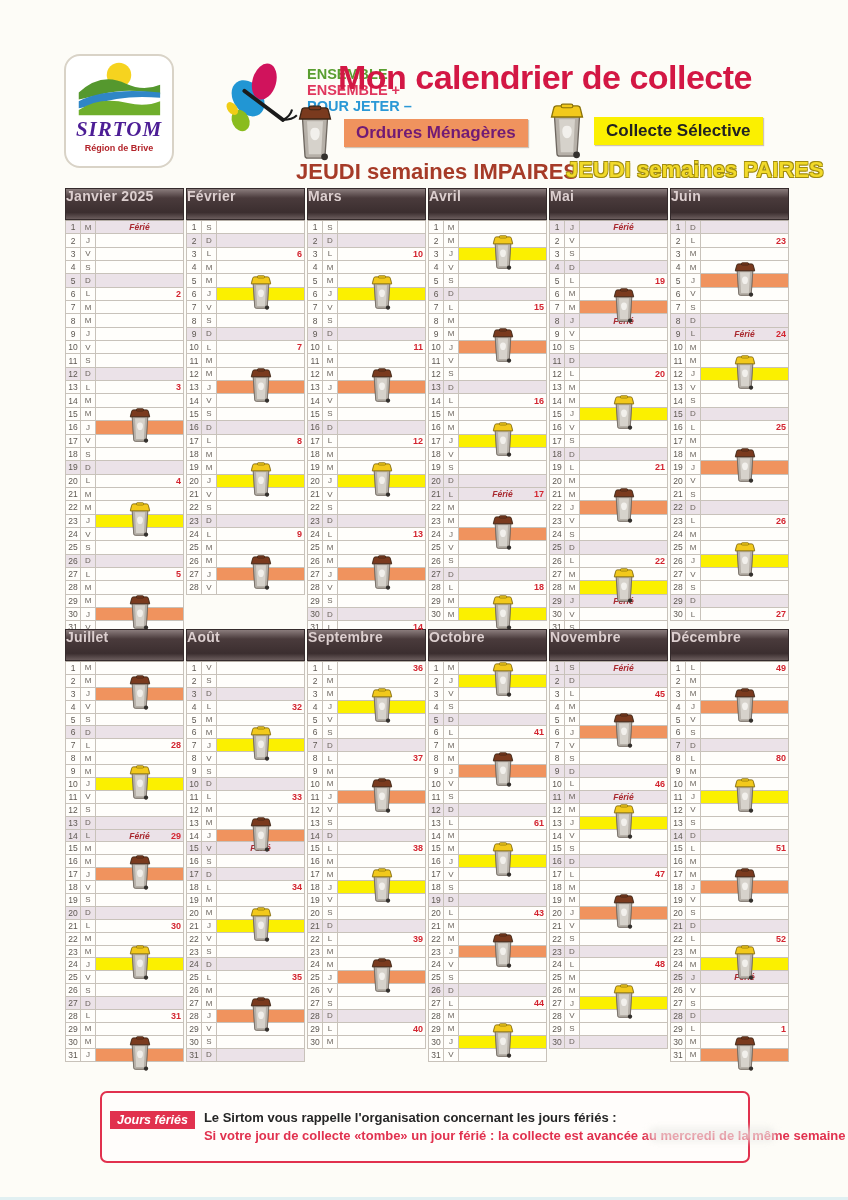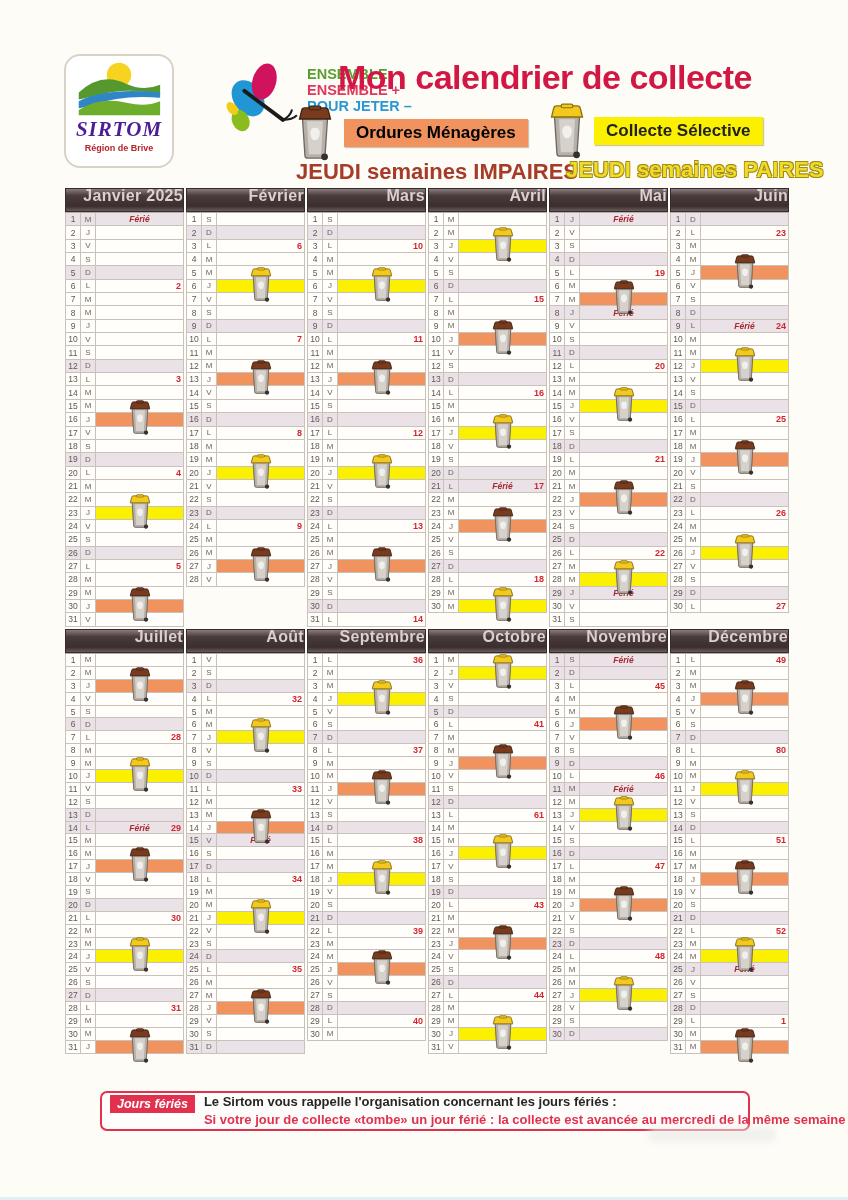--- a/index.html
+++ b/index.html
@@ -21,34 +21,34 @@
 
   .title{position:absolute;left:330px;top:58px;width:430px;margin:0;text-align:center;
     font-size:34px;font-weight:bold;color:#d31744;letter-spacing:-0.5px;}
 
   .legend-bin{position:absolute;width:42px;height:56px;}
   .legend-bin svg{width:100%;height:100%;}
   .bin-om-legend{left:294px;top:105px;}
   .bin-cs-legend{left:546px;top:103px;}
   .legend-label{position:absolute;font-size:17px;font-weight:bold;padding:4px 12px;white-space:nowrap;
     box-shadow:1px 1px 1px rgba(120,90,60,.35);}
-  .label-om{left:344px;top:119px;background:var(--om,#ef8e67);color:#000000;}
+  .label-om{left:344px;top:119px;background:var(--om,#ef8e67);color:#701a75;}
   .label-cs{left:594px;top:117px;background:var(--cs,#fbf000);color:#222;}
 
   .sched{position:absolute;font-size:22px;font-weight:bold;text-align:right;white-space:nowrap;}
   .sched-om{left:296px;top:159px;width:240px;color:#a63b28;}
   .sched-cs{left:566px;top:157px;width:232px;color:#f2da2a;
     text-shadow:0.8px 0.8px 0 #a08c10,-0.8px 0.8px 0 #a08c10,0.8px -0.8px 0 #a08c10,-0.8px -0.8px 0 #a08c10;}
 
   
   .cal-block{position:absolute;left:65px;width:724px;display:flex;gap:2px;}
   #block1{top:188px;} #block2{top:629px;}
   #block1 .drow{height:13.35px;} #block2 .drow{height:12.9px;}
   .month{flex:1;min-width:0;display:flex;flex-direction:column;}
-  .mh{height:24px;line-height:14px;text-align:right;font-size:16px;font-weight:bold;color:#dccfcf;
+  .mh{height:32px;line-height:14px;text-align:left;font-size:14px;font-weight:bold;color:#dccfcf;
     background:linear-gradient(#8a7c7c,#4a3b3c 30%,#3b2e2f 78%,#6a5c5c);
     border:1px solid #352b2c;box-sizing:border-box;letter-spacing:.3px;}
   .rows{border-top:1px solid #b4ada5;}
   .drow{display:flex;box-sizing:border-box;background:#fffefb;position:relative;
     border-bottom:1px solid #c8c2ba;border-left:1px solid #c8c2ba;}
   .drow.shade{background:var(--sun,#ebe2e8);}
   .cn,.cd{width:15px;flex:0 0 15px;display:flex;align-items:center;justify-content:center;
     border-right:1px solid #c8c2ba;box-sizing:border-box;}
   .cn{font-size:8.5px;color:#5e5852;}
   .cd{font-size:8px;color:#6c655e;}
@@ -57,21 +57,21 @@
   .cb.cs{background:var(--cs,#fbf000);}
   .binw{position:absolute;left:50%;top:50%;transform:translate(-50%,-54%);width:26px;height:35px;z-index:4;}
   .binw svg{width:100%;height:100%;display:block;filter:drop-shadow(0.5px 0.7px 0.5px rgba(70,45,20,.45));}
   .wk{position:absolute;right:2px;top:50%;transform:translateY(-50%);font-size:9px;font-weight:bold;
     color:var(--wkred,#d32530);z-index:3;}
   .fer{position:absolute;left:0;right:0;top:50%;transform:translateY(-50%);text-align:center;
     font-size:8.5px;font-weight:bold;font-style:italic;color:var(--ferred,#a9292f);z-index:2;}
 
   
   .notice{position:absolute;left:100px;top:1091px;width:650px;box-sizing:border-box;
-    border:2px solid #e1314e;border-radius:7px;background:#fffdfb;padding:1px 8px;
+    border:2px solid #e1314e;border-radius:7px;background:#fffdfb;padding:17px 8px;
     display:flex;gap:9px;align-items:flex-start;}
   .badge{background:#e1314e;color:#fff;font-style:italic;font-weight:bold;font-size:12.5px;
     padding:2px 7px;white-space:nowrap;margin-top:1px;}
   .n1{font-size:13px;font-weight:bold;color:#262626;line-height:16px;}
   .n2{font-size:13px;font-weight:bold;color:#e1314e;line-height:16px;margin-top:2px;white-space:nowrap;}
 
   
   .smudge{position:absolute;left:648px;top:1127px;width:128px;height:15px;background:#ebebe8;
     border-radius:8px;filter:blur(3px);opacity:.65;}
   .scan-bottom{position:absolute;left:0;right:0;bottom:0;height:3px;background:#dcedf1;opacity:.85;}

